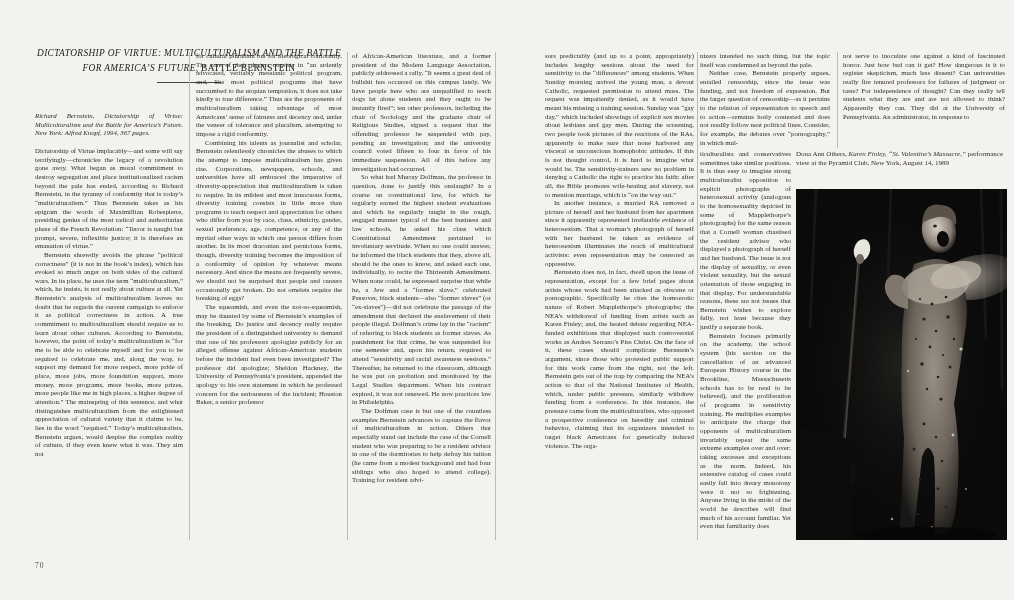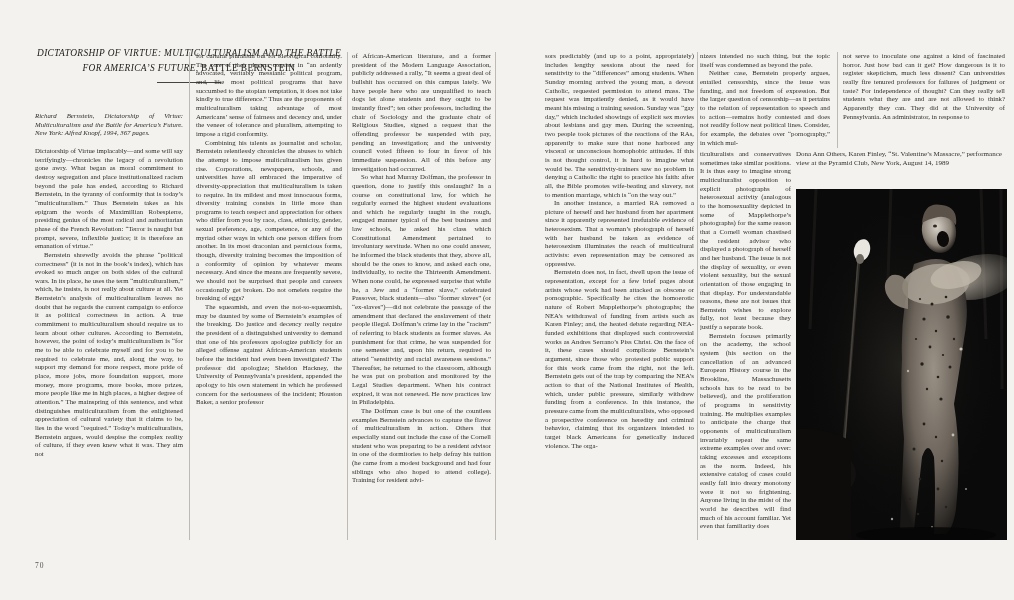--- a/index.html
+++ b/index.html
@@ -39,21 +39,21 @@
   #rule1{left:189px;top:52px;height:488px;}
   #rule2{left:347px;top:52px;height:488px;}
   #rule3{left:495px;top:52px;height:488px;}
   #rule4{left:697px;top:52px;height:488px;}
   #rule5{left:837px;top:52px;height:96px;}
   
   .caption{
     position:absolute;left:796px;top:150px;width:211px;
     font-size:7px;line-height:9.2px;color:#33312c;text-align:left;
   }
-  .caption .c-ital{}
+  .caption .c-ital{font-style:italic;}
   .photo{
     position:absolute;left:796px;top:189px;width:211px;height:351px;
     background:#0a0a0a;
   }
   .photo svg{display:block;width:211px;height:351px;}
   
   .folio{position:absolute;font-size:7.5px;letter-spacing:1px;color:#55524c;}
   #folio-left{left:35px;top:561px;}
   #folio-right{left:1016px;top:563px;}
 </style>

